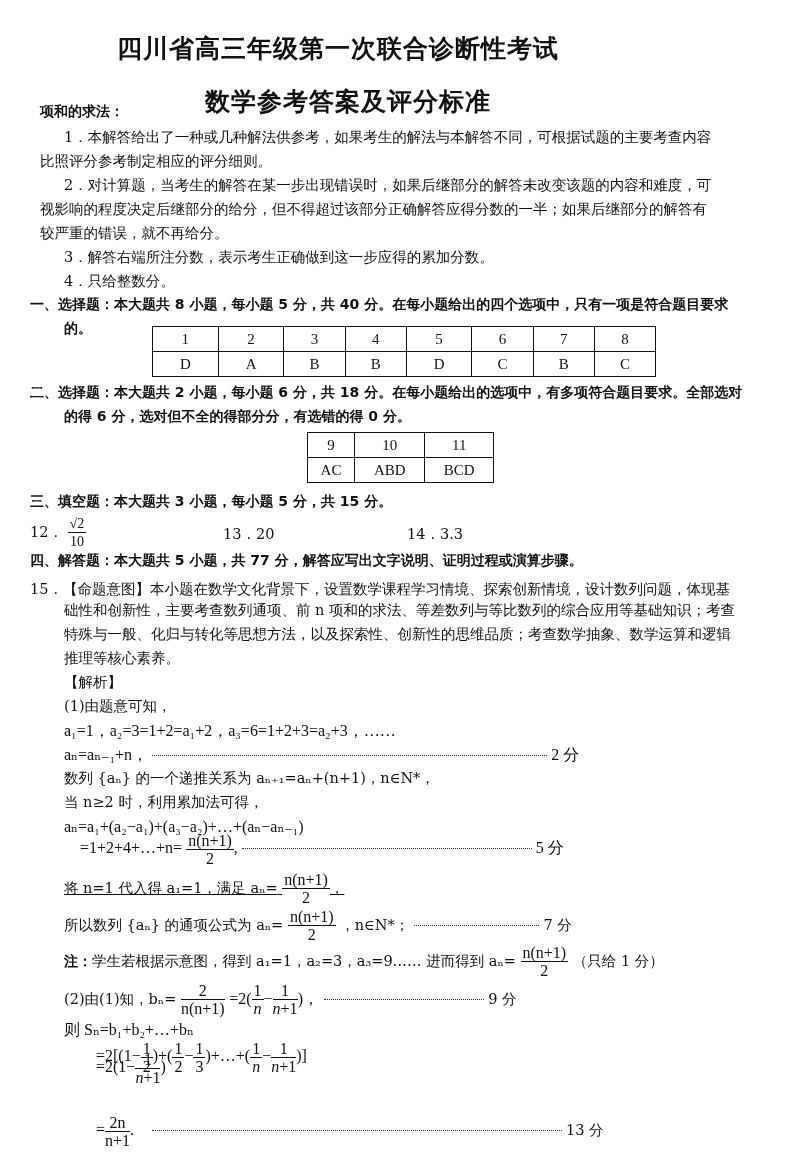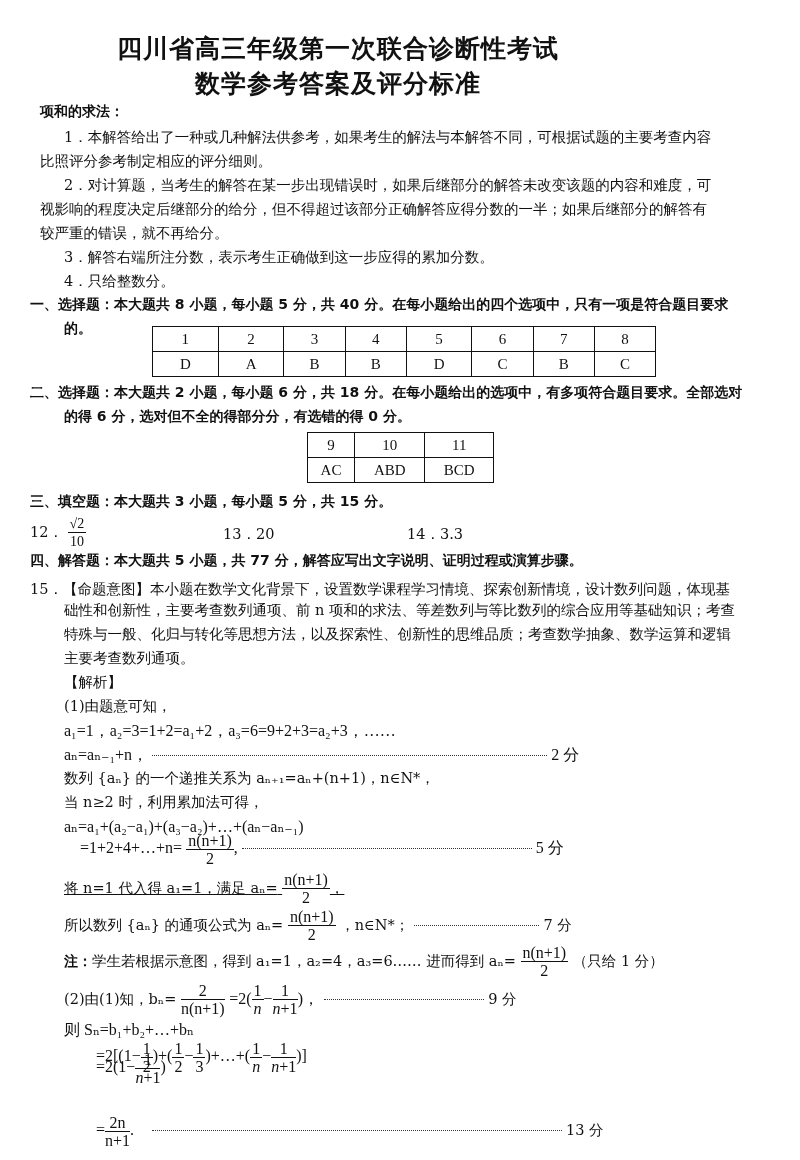--- a/index.html
+++ b/index.html
@@ -24,21 +24,21 @@
   .frac .den { display: block; line-height: 17px; }
   .dots { display: inline-block; border-bottom: 1.5px dotted #333; vertical-align: 4px; }
   table.ans { position: absolute; border-collapse: collapse; font-family: "Liberation Serif", serif; font-size: 15px; }
   table.ans td { border: 1.5px solid #111; text-align: center; height: 24px; padding: 0; }
   .mathf { font-family: "Liberation Serif", "DejaVu Serif", serif; font-size: 16px; }
 </style>
 </head>
 <body>
 
 <div class="abs title" style="top:32px;">四川省高三年级第一次联合诊断性考试</div>
-<div class="abs title" style="top:67px;">数学参考答案及评分标准</div>
+<div class="abs title" style="top:85px;margin-left:10px;">数学参考答案及评分标准</div>
 
 <div class="abs bold line" style="top:103px;">项和的求法：</div>
 <div class="abs ind1" style="top:128px;">1．本解答给出了一种或几种解法供参考，如果考生的解法与本解答不同，可根据试题的主要考查内容</div>
 <div class="abs line" style="top:152px;">比照评分参考制定相应的评分细则。</div>
 <div class="abs ind1" style="top:176px;">2．对计算题，当考生的解答在某一步出现错误时，如果后继部分的解答未改变该题的内容和难度，可</div>
 <div class="abs line" style="top:200px;">视影响的程度决定后继部分的给分，但不得超过该部分正确解答应得分数的一半；如果后继部分的解答有</div>
 <div class="abs line" style="top:224px;">较严重的错误，就不再给分。</div>
 <div class="abs ind1" style="top:248px;">3．解答右端所注分数，表示考生正确做到这一步应得的累加分数。</div>
 <div class="abs ind1" style="top:272px;">4．只给整数分。</div>
 
@@ -97,25 +97,25 @@
   </span>
 </div>
 <div class="abs" style="top:525px; left:223px;">13．20</div>
 <div class="abs" style="top:525px; left:407px;">14．3.3</div>
 
 <div class="abs bold" style="top:552px; left:30px;">四、解答题：本大题共 5 小题，共 77 分，解答应写出文字说明、证明过程或演算步骤。</div>
 
 <div class="abs" style="top:580px; left:30px;">15．【命题意图】本小题在数学文化背景下，设置数学课程学习情境、探索创新情境，设计数列问题，体现基</div>
 <div class="abs" style="top:601px; left:64px;">础性和创新性，主要考查数列通项、前 n 项和的求法、等差数列与等比数列的综合应用等基础知识；考查</div>
 <div class="abs" style="top:625px; left:64px;">特殊与一般、化归与转化等思想方法，以及探索性、创新性的思维品质；考查数学抽象、数学运算和逻辑</div>
-<div class="abs" style="top:649px; left:64px;">主要考查数列通项。</div>
+<div class="abs" style="top:649px; left:64px;">推理等核心素养。</div>
 <div class="abs" style="top:673px; left:64px;">【解析】</div>
 <div class="abs" style="top:697px; left:64px;">(1)由题意可知，</div>
 
-<div class="abs mathf" style="top:721px; left:64px;">a₁=1，a₂=3=1+2=a₁+2，a₃=6=9+2+3=a₂+3，……</div>
+<div class="abs mathf" style="top:721px; left:64px;">a₁=1，a₂=3=1+2=a₁+2，a₃=6=1+2+3=a₂+3，……</div>
 <div class="abs mathf" style="top:745px; left:64px; width:580px;">
   <span>aₙ=aₙ₋₁+n，</span>
   <span class="dots" style="width:395px;"></span>
   <span>2 分</span>
 </div>
 <div class="abs" style="top:769px; left:64px;">数列 {aₙ} 的一个递推关系为 aₙ₊₁=aₙ+(n+1)，n∈N*，</div>
 <div class="abs" style="top:793px; left:64px;">当 n≥2 时，利用累加法可得，</div>
 <div class="abs mathf" style="top:817px; left:64px;">aₙ=a₁+(a₂−a₁)+(a₃−a₂)+…+(aₙ−aₙ₋₁)</div>
 
 <div class="abs mathf" style="top:832px; left:80px;">
@@ -141,21 +141,21 @@
   <span class="frac mathf">
     <span class="num">n(n+1)</span>
     <span class="den">2</span>
   </span>
   <span>，n∈N*；</span>
   <span class="dots" style="width:125px;"></span>
   <span>7 分</span>
 </div>
 
 <div class="abs" style="top:944px; left:64px;">
-  <span class="bold">注：</span><span>学生若根据示意图，得到 a₁=1，a₂=4，a₃=6…… 进而得到 aₙ=</span>
+  <span class="bold">注：</span><span>学生若根据示意图，得到 a₁=1，a₂=3，a₃=9…… 进而得到 aₙ=</span>
   <span class="frac mathf">
     <span class="num">n(n+1)</span>
     <span class="den">2</span>
   </span>
   <span>（只给 1 分）</span>
 </div>
 
 <div class="abs" style="top:982px; left:64px;">
   <span>(2)由(1)知，bₙ=</span>
   <span class="frac mathf">

